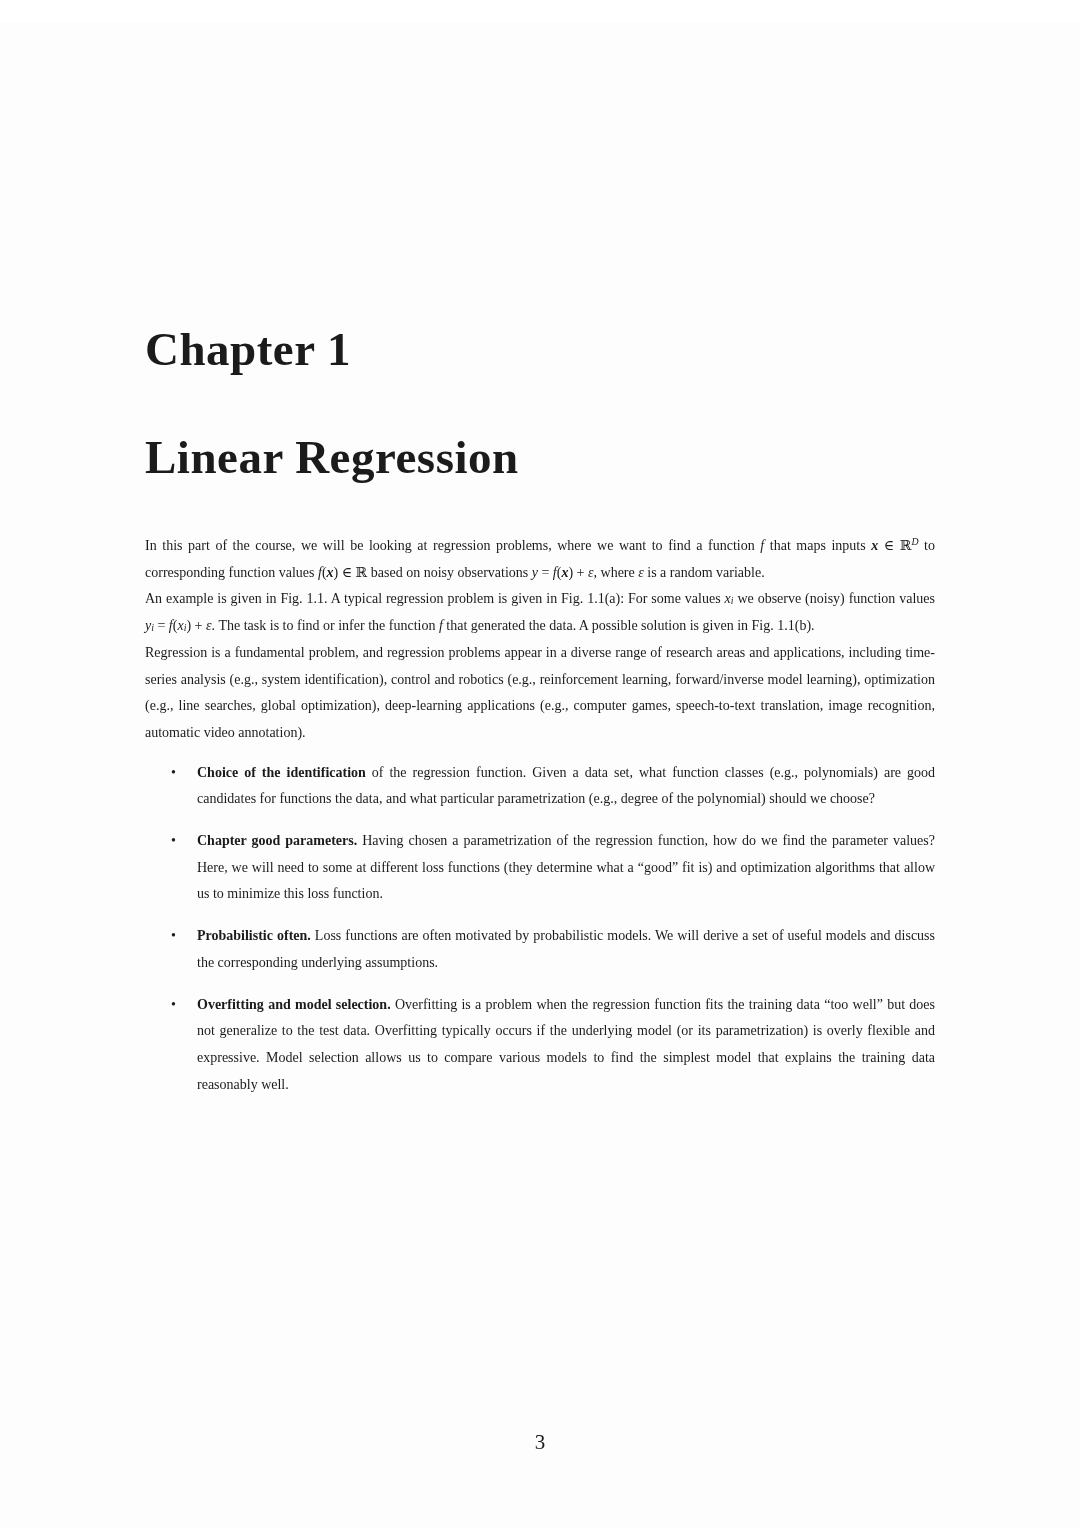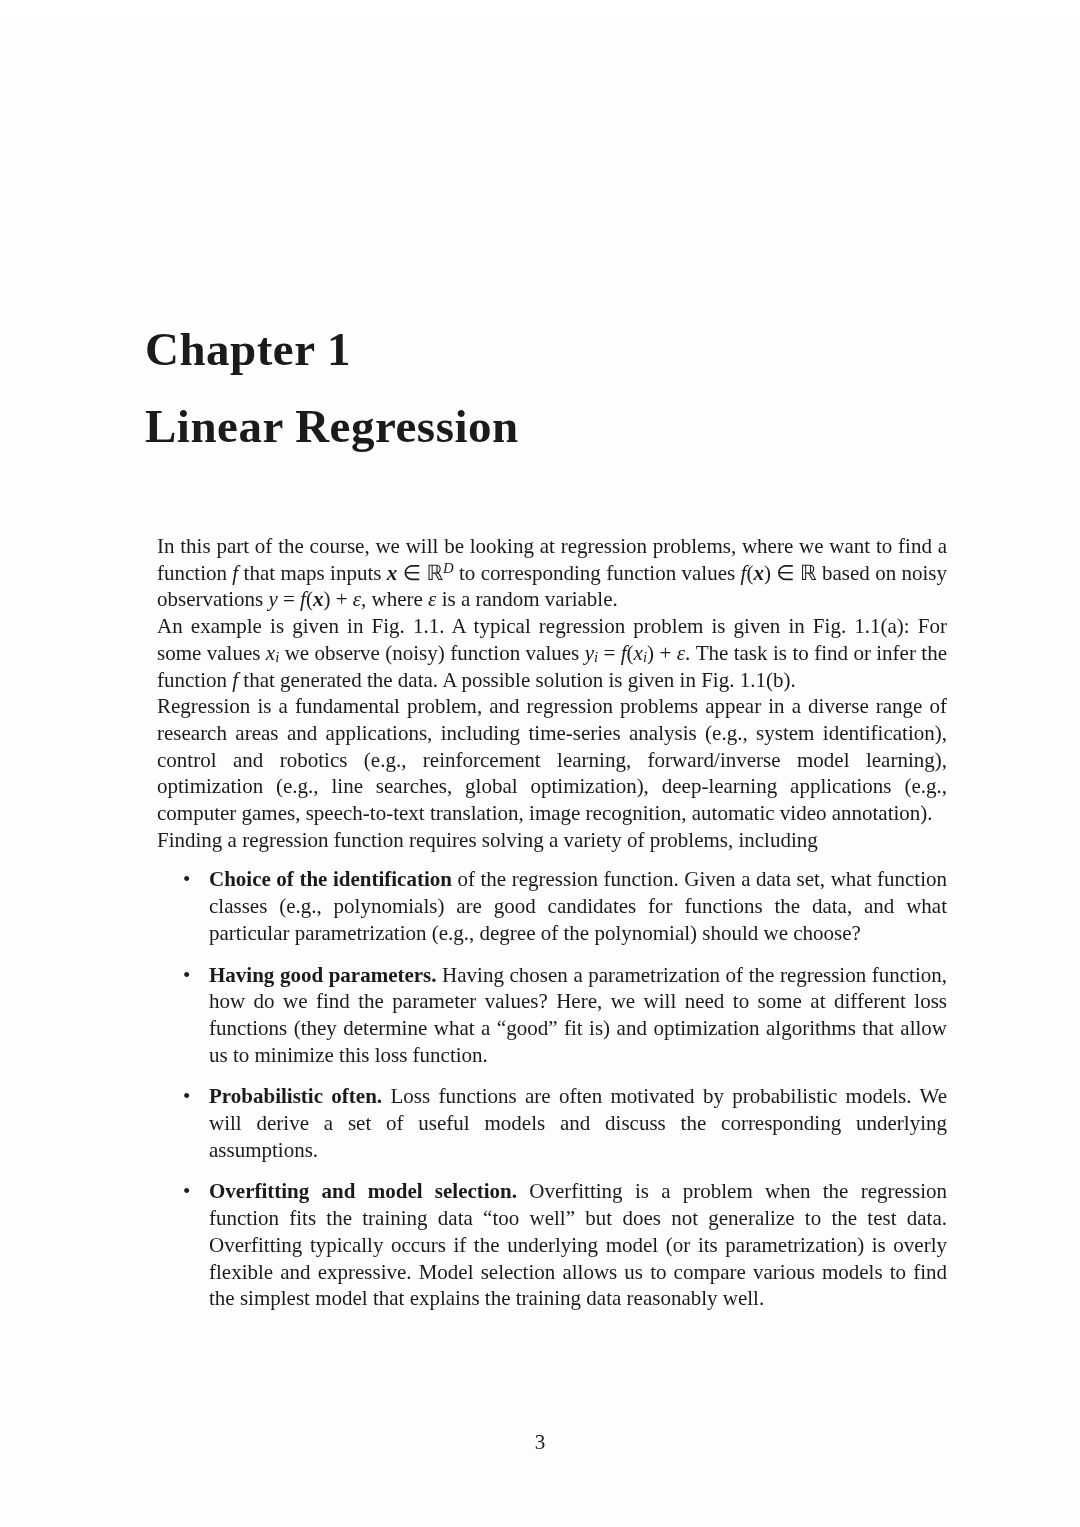--- a/index.html
+++ b/index.html
@@ -23,36 +23,35 @@
     top: 304px;
     margin: 0;
     font-size: 47px;
     line-height: 1;
     font-weight: 700;
     letter-spacing: 0.5px;
   }
   .doc-title {
     position: absolute;
     left: 145px;
-    top: 381px;
+    top: 412px;
     margin: 0;
     font-size: 47px;
     line-height: 1;
     font-weight: 700;
     letter-spacing: 0.5px;
   }
   .body-text {
     position: absolute;
-    left: 157px;
+    left: 145px;
     top: 511px;
     width: 790px;
-    font-size: 21px;
+    font-size: 14px;
     line-height: 26.7px;
     text-align: justify;
-    font-family: Liberation Serif, serif;
   }
   .body-text p {
     margin: 0;
   }
   ul.problem-list {
     list-style: none;
     margin: 13px 0 0 0;
     padding: 0;
   }
   ul.problem-list li {
@@ -87,30 +86,29 @@
 <div class="page">
 
   <h1 class="chapter">Chapter 1</h1>
 
   <h1 class="doc-title">Linear Regression</h1>
 
   <div class="body-text">
     <p><span>In this part of the course, we will be looking at regression problems, where we want to find a function </span><span class="mi">f</span><span> that maps inputs </span><span class="mbi">x</span><span> ∈ </span><span class="bb">ℝ</span><span class="sup">D</span><span> to corresponding function values </span><span class="mi">f</span><span>(</span><span class="mbi">x</span><span>) ∈ </span><span class="bb">ℝ</span><span> based on noisy observations </span><span class="mi">y</span><span> = </span><span class="mi">f</span><span>(</span><span class="mbi">x</span><span>) + </span><span class="mi">ε</span><span>, where </span><span class="mi">ε</span><span> is a random variable.</span></p>
     <p><span>An example is given in Fig. 1.1. A typical regression problem is given in Fig. 1.1(a): For some values </span><span class="mi">x</span><span class="sub">i</span><span> we observe (noisy) function values </span><span class="mi">y</span><span class="sub">i</span><span> = </span><span class="mi">f</span><span>(</span><span class="mi">x</span><span class="sub">i</span><span>) + </span><span class="mi">ε</span><span>. The task is to find or infer the function </span><span class="mi">f</span><span> that generated the data. A possible solution is given in Fig. 1.1(b).</span></p>
     <p><span>Regression is a fundamental problem, and regression problems appear in a diverse range of research areas and applications, including time-series analysis (e.g., system identification), control and robotics (e.g., reinforcement learning, forward/inverse model learning), optimization (e.g., line searches, global optimization), deep-learning applications (e.g., computer games, speech-to-text translation, image recognition, automatic video annotation).</span></p>
-    <p><span>Finding a regression function requires solving a variety of problems, including</span></p>
 
     <ul class="problem-list">
       <li>
         <span class="marker">•</span>
         <span class="li-text"><span class="b">Choice of the identification</span><span> of the regression function. Given a data set, what function classes (e.g., polynomials) are good candidates for functions the data, and what particular parametrization (e.g., degree of the polynomial) should we choose?</span></span>
       </li>
       <li>
         <span class="marker">•</span>
-        <span class="li-text"><span class="b">Having good parameters.</span><span> Having chosen a parametrization of the regression function, how do we find the parameter values? Here, we will need to some at different loss functions (they determine what a “good” fit is) and optimization algorithms that allow us to minimize this loss function.</span></span>
+        <span class="li-text"><span class="b">Chapter good parameters.</span><span> Having chosen a parametrization of the regression function, how do we find the parameter values? Here, we will need to some at different loss functions (they determine what a “good” fit is) and optimization algorithms that allow us to minimize this loss function.</span></span>
       </li>
       <li>
         <span class="marker">•</span>
         <span class="li-text"><span class="b">Probabilistic often.</span><span> Loss functions are often motivated by probabilistic models. We will derive a set of useful models and discuss the corresponding underlying assumptions.</span></span>
       </li>
       <li>
         <span class="marker">•</span>
         <span class="li-text"><span class="b">Overfitting and model selection.</span><span> Overfitting is a problem when the regression function fits the training data “too well” but does not generalize to the test data. Overfitting typically occurs if the underlying model (or its parametrization) is overly flexible and expressive. Model selection allows us to compare various models to find the simplest model that explains the training data reasonably well.</span></span>
       </li>
     </ul>

